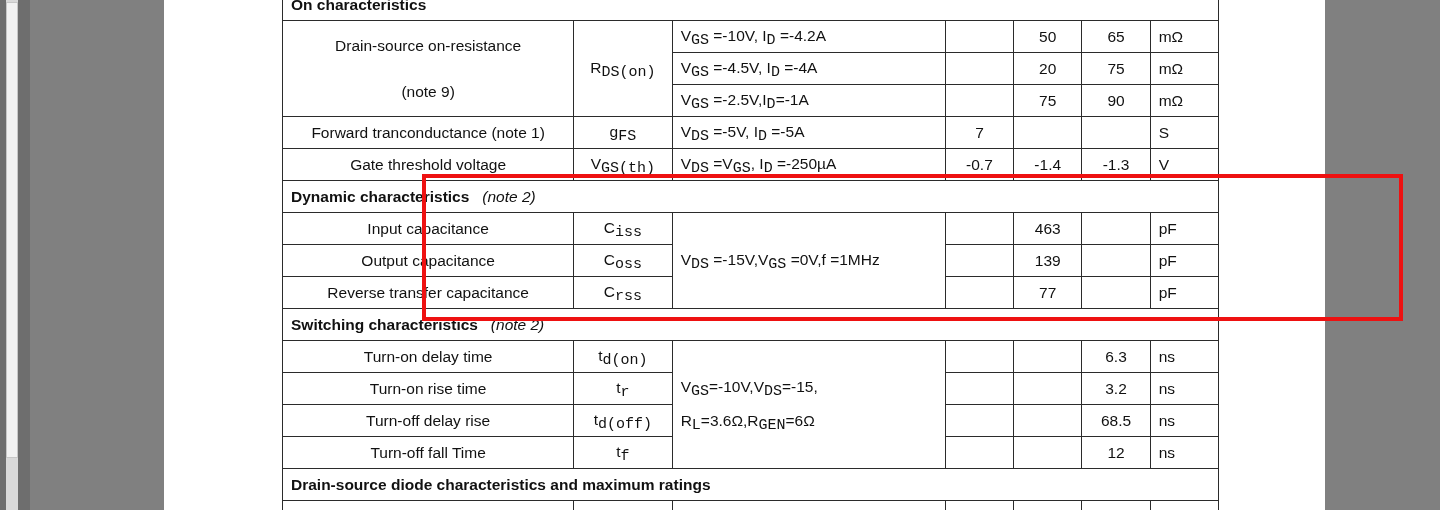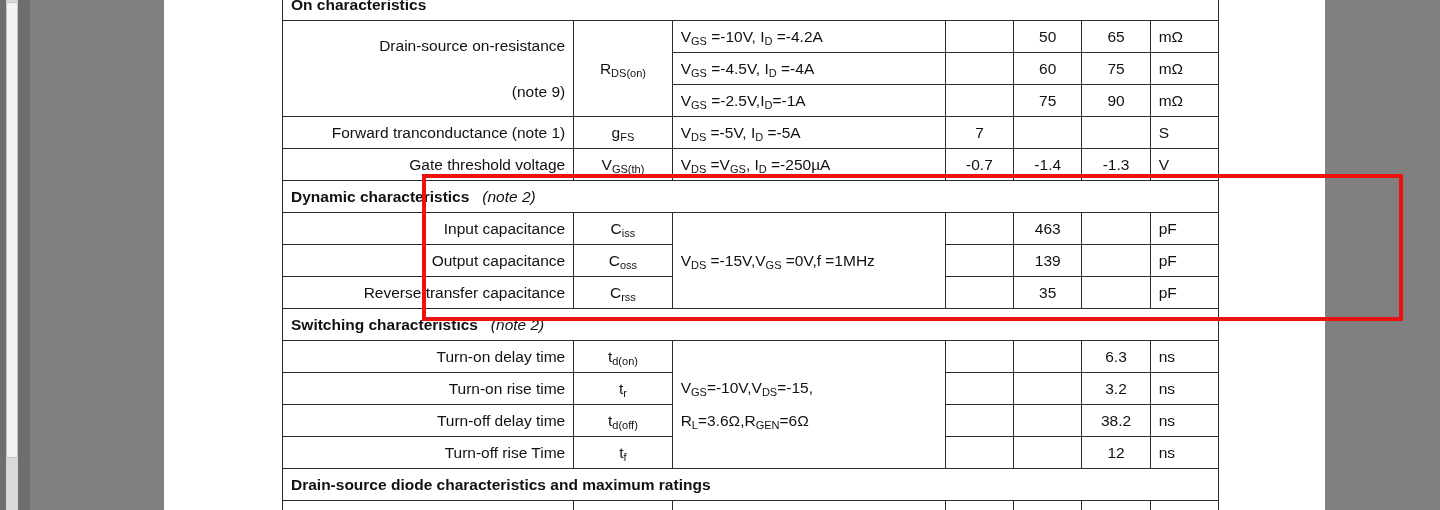--- a/index.html
+++ b/index.html
@@ -71,36 +71,37 @@
     font-size: 15.5px;
     color: #111;
   }
   table.spec td {
     border: 1px solid #2b2b2b;
     padding: 0 8px;
     vertical-align: middle;
     height: 32px;
     box-sizing: border-box;
   }
-  td.param { padding-left: 12px; text-align: right; margin-top: 48px; }
+  td.param { padding-left: 12px; text-align: center; margin-top: 48px; }
   td.sym   { text-align: center; margin-top: 40px; }
   td.cond  { padding-left: 10px; text-align: left; }
   td.num   { text-align: center; }
   td.unit  { text-align: left; }
   td.section {
     font-weight: bold;
     padding-left: 10px;
     text-align: left;
   }
   .note-reg { font-weight: normal; font-style: italic; }
   .sub {
-    font-size: 11px;
+    font-size: 15px;
     vertical-align: baseline;
     position: relative;
     top: 3px;
+    font-family: Liberation Mono, monospace;
   }
   
   .redbox {
     position: absolute;
     left: 258px;
     top: 174px;
     width: 981px;
     height: 147px;
     border: 4px solid #ee1111;
     box-sizing: border-box;
@@ -145,21 +146,21 @@
           <td class="sym" rowspan="3"><span>R</span><span class="sub">DS(on)</span></td>
           <td class="cond">V<span class="sub">GS</span> =-10V, I<span class="sub">D</span> =-4.2A</td>
           <td class="num"></td>
           <td class="num">50</td>
           <td class="num">65</td>
           <td class="unit">mΩ</td>
         </tr>
         <tr>
           <td class="cond">V<span class="sub">GS</span> =-4.5V, I<span class="sub">D</span> =-4A</td>
           <td class="num"></td>
-          <td class="num">60</td>
+          <td class="num">20</td>
           <td class="num">75</td>
           <td class="unit">mΩ</td>
         </tr>
         <tr>
           <td class="cond">V<span class="sub">GS</span> =-2.5V,I<span class="sub">D</span>=-1A</td>
           <td class="num"></td>
           <td class="num">75</td>
           <td class="num">90</td>
           <td class="unit">mΩ</td>
         </tr>
@@ -202,21 +203,21 @@
           <td class="sym"><span>C</span><span class="sub">oss</span></td>
           <td class="num"></td>
           <td class="num">139</td>
           <td class="num"></td>
           <td class="unit">pF</td>
         </tr>
         <tr>
           <td class="param">Reverse transfer capacitance</td>
           <td class="sym"><span>C</span><span class="sub">rss</span></td>
           <td class="num"></td>
-          <td class="num">35</td>
+          <td class="num">77</td>
           <td class="num"></td>
           <td class="unit">pF</td>
         </tr>
 
         <tr>
           <td class="section" colspan="7"><span>Switching characteristics</span>&nbsp;&nbsp;&nbsp;<span class="note-reg">(note 2)</span></td>
         </tr>
 
         <tr>
           <td class="param">Turn-on delay time</td>
@@ -232,29 +233,29 @@
         </tr>
         <tr>
           <td class="param">Turn-on rise time</td>
           <td class="sym"><span>t</span><span class="sub">r</span></td>
           <td class="num"></td>
           <td class="num"></td>
           <td class="num">3.2</td>
           <td class="unit">ns</td>
         </tr>
         <tr>
-          <td class="param">Turn-off delay time</td>
+          <td class="param">Turn-off delay rise</td>
           <td class="sym"><span>t</span><span class="sub">d(off)</span></td>
           <td class="num"></td>
           <td class="num"></td>
-          <td class="num">38.2</td>
-          <td class="unit">ns</td>
-        </tr>
-        <tr>
-          <td class="param">Turn-off rise Time</td>
+          <td class="num">68.5</td>
+          <td class="unit">ns</td>
+        </tr>
+        <tr>
+          <td class="param">Turn-off fall Time</td>
           <td class="sym"><span>t</span><span class="sub">f</span></td>
           <td class="num"></td>
           <td class="num"></td>
           <td class="num">12</td>
           <td class="unit">ns</td>
         </tr>
 
         <tr>
           <td class="section" colspan="7"><span>Drain-source diode characteristics and maximum ratings</span></td>
         </tr>

